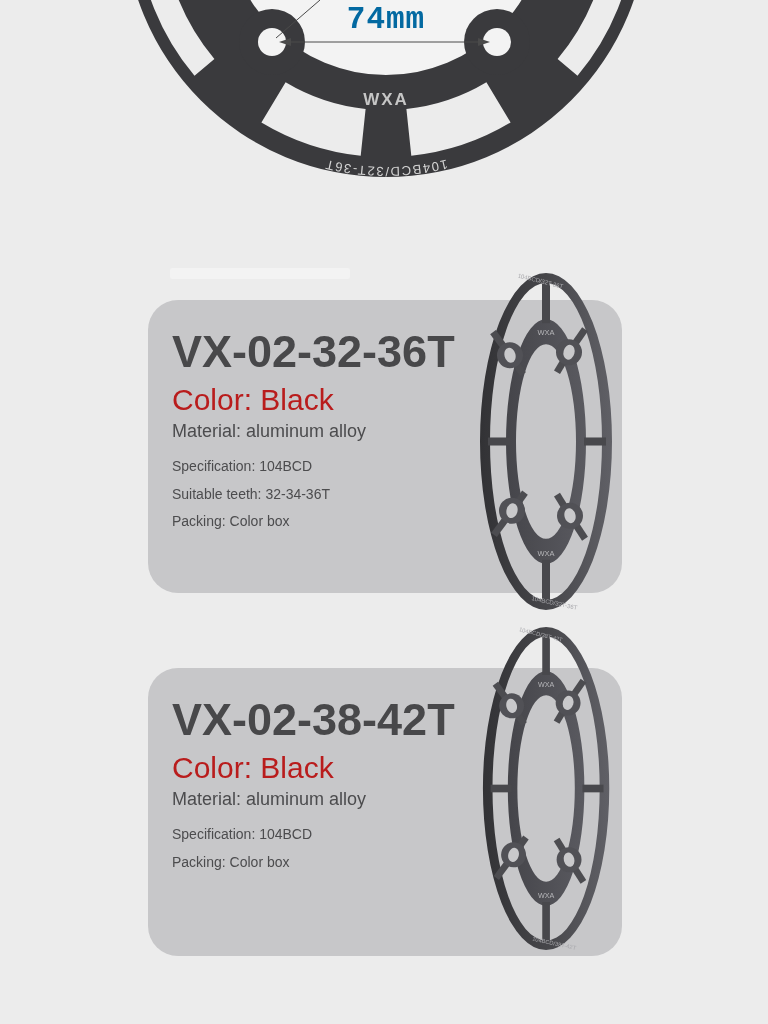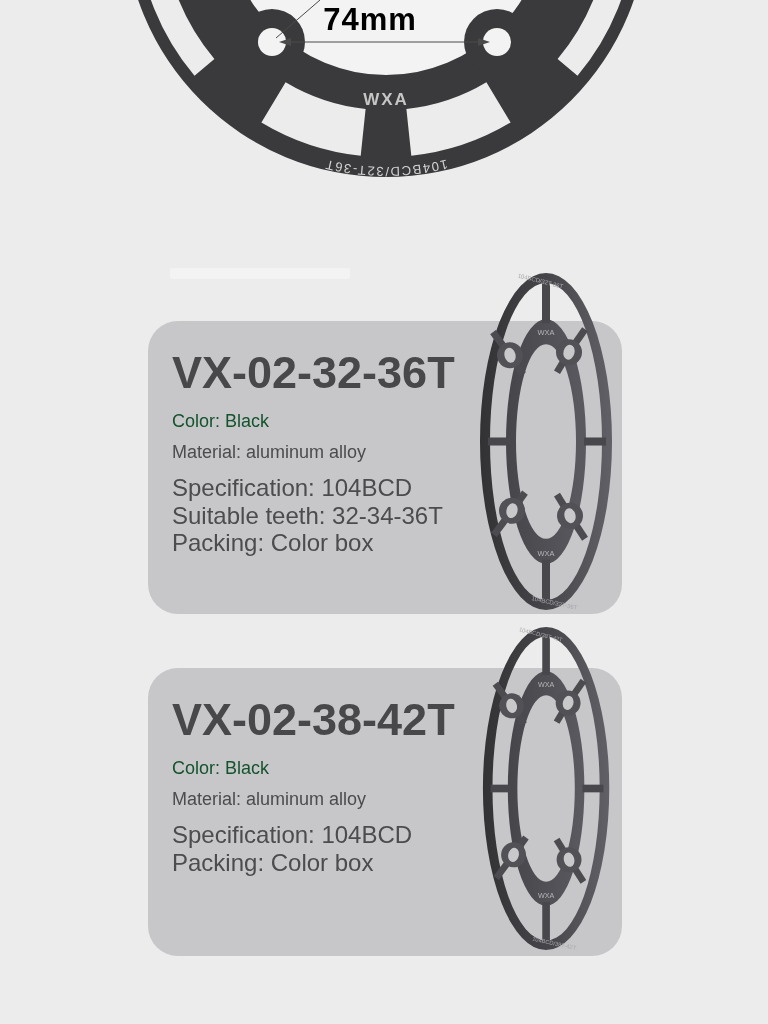--- a/index.html
+++ b/index.html
@@ -3,42 +3,42 @@
 <meta charset="utf-8">
 <style>
   html,body{margin:0;padding:0;}
   .page{
     position:relative;width:768px;height:1024px;overflow:hidden;
     background:#ececec;font-family:"Liberation Sans",sans-serif;
   }
   .hero{position:absolute;left:0;top:0;width:768px;height:212px;}
   .hero svg{position:absolute;left:0;top:0;}
   .dim-label{
-    position:absolute;left:284px;top:2px;width:172px;text-align:center;
-    font-size:31px;font-weight:700;color:#000000;letter-spacing:1px;
+    position:absolute;left:300px;top:2px;width:172px;text-align:center;
+    font-size:31px;font-weight:700;color:#0369a1;letter-spacing:1px;font-family:Liberation Mono, monospace;
   }
   .section-heading{
     position:absolute;left:172px;top:240px;
     font-size:19.5px;color:#4a4a4a;letter-spacing:0.2px;
   }
   .heading-bar{
     position:absolute;left:170px;top:268px;width:180px;height:11px;
     background:#f3f3f3;border-radius:2px;
   }
   .card{
     position:absolute;left:148px;width:474px;
     background:#c7c7c9;border-radius:30px;
     box-sizing:border-box;padding:28px 0 0 24px;
   }
-  .card-1{top:321px;height:293px;}
+  .card-1{top:300px;height:293px;}
   .card-2{top:668px;height:288px;}
   .model{font-size:45px;line-height:48px;font-weight:700;color:#48484a;margin-bottom:10px;}
-  .line-color{font-size:18px;line-height:28px;color:#14532d;margin-bottom:6px;}
+  .line-color{font-size:30px;line-height:28px;color:#b91c1c;margin-bottom:6px;}
   .line-material{font-size:18px;line-height:22px;color:#4c4c4e;margin-bottom:11px;}
-  .line-spec{font-size:24px;line-height:27.5px;color:#4c4c4e;}
+  .line-spec{font-size:14px;line-height:27.5px;color:#4c4c4e;}
   .ring{position:absolute;}
   .ring-1{left:478px;top:271px;width:140px;height:341px;}
   .ring-2{left:481px;top:625px;width:134px;height:327px;}
 </style>
 </head>
 <body>
 
 <svg width="0" height="0" style="position:absolute" aria-hidden="true">
   <defs>
     <linearGradient id="bandGrad" x1="0" y1="0" x2="1" y2="0">

